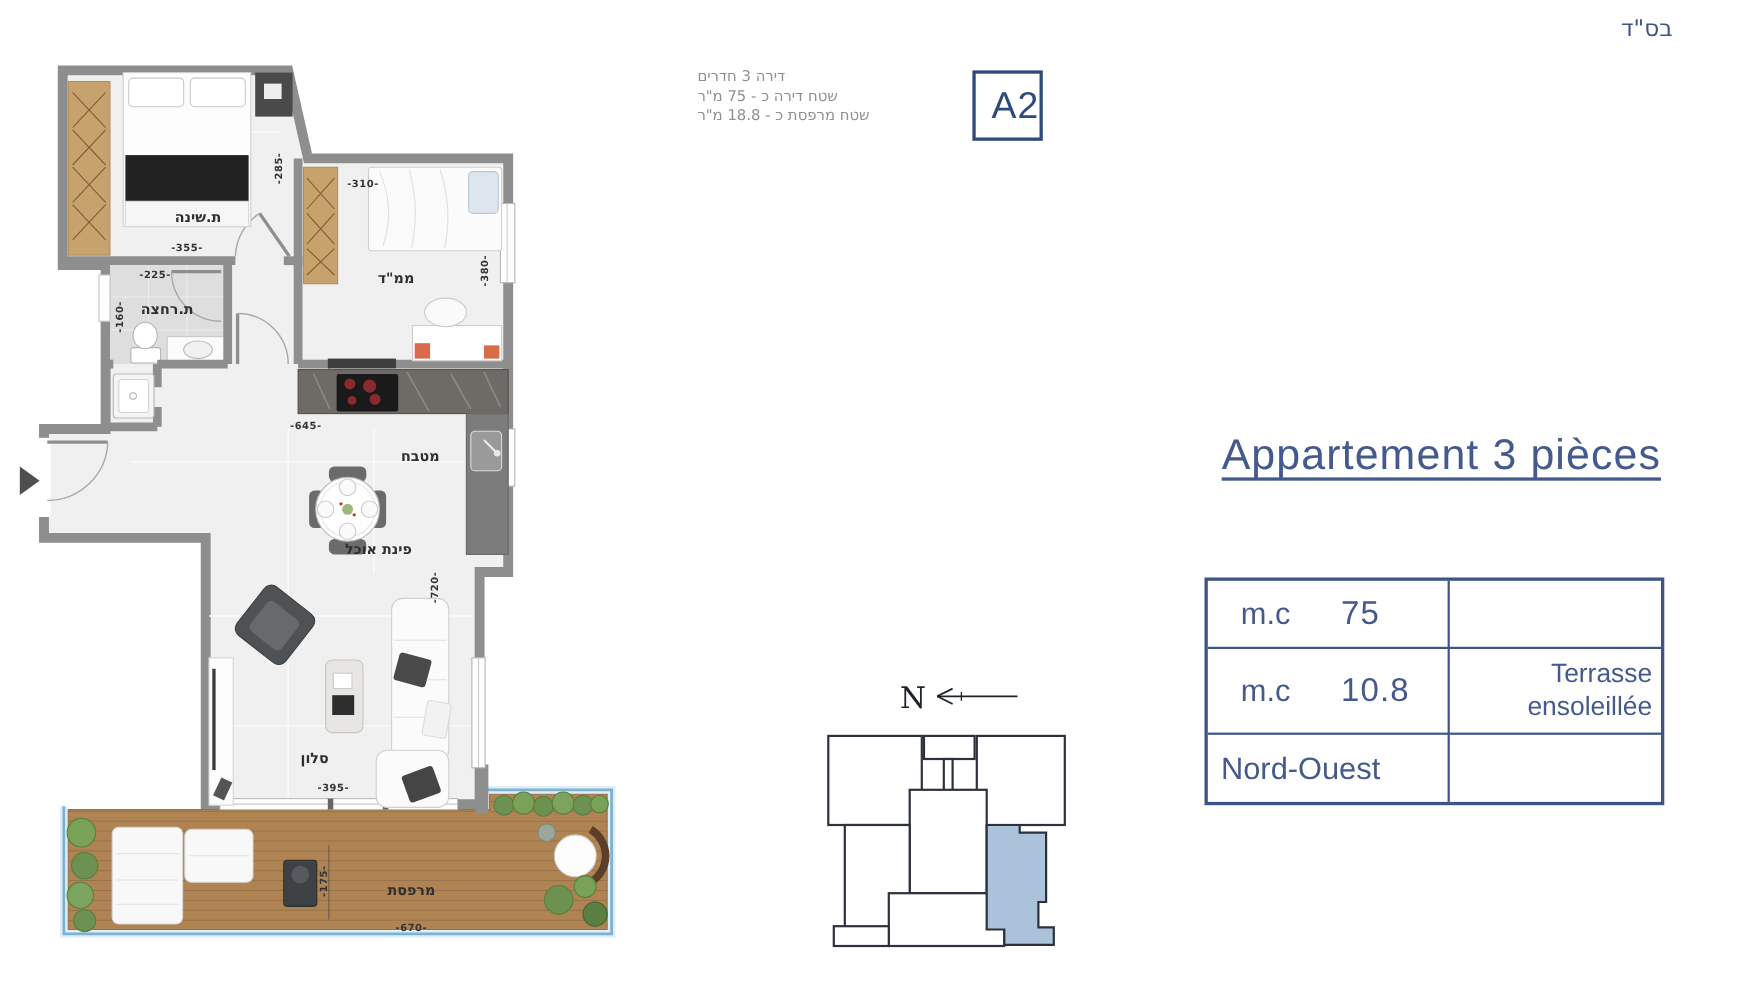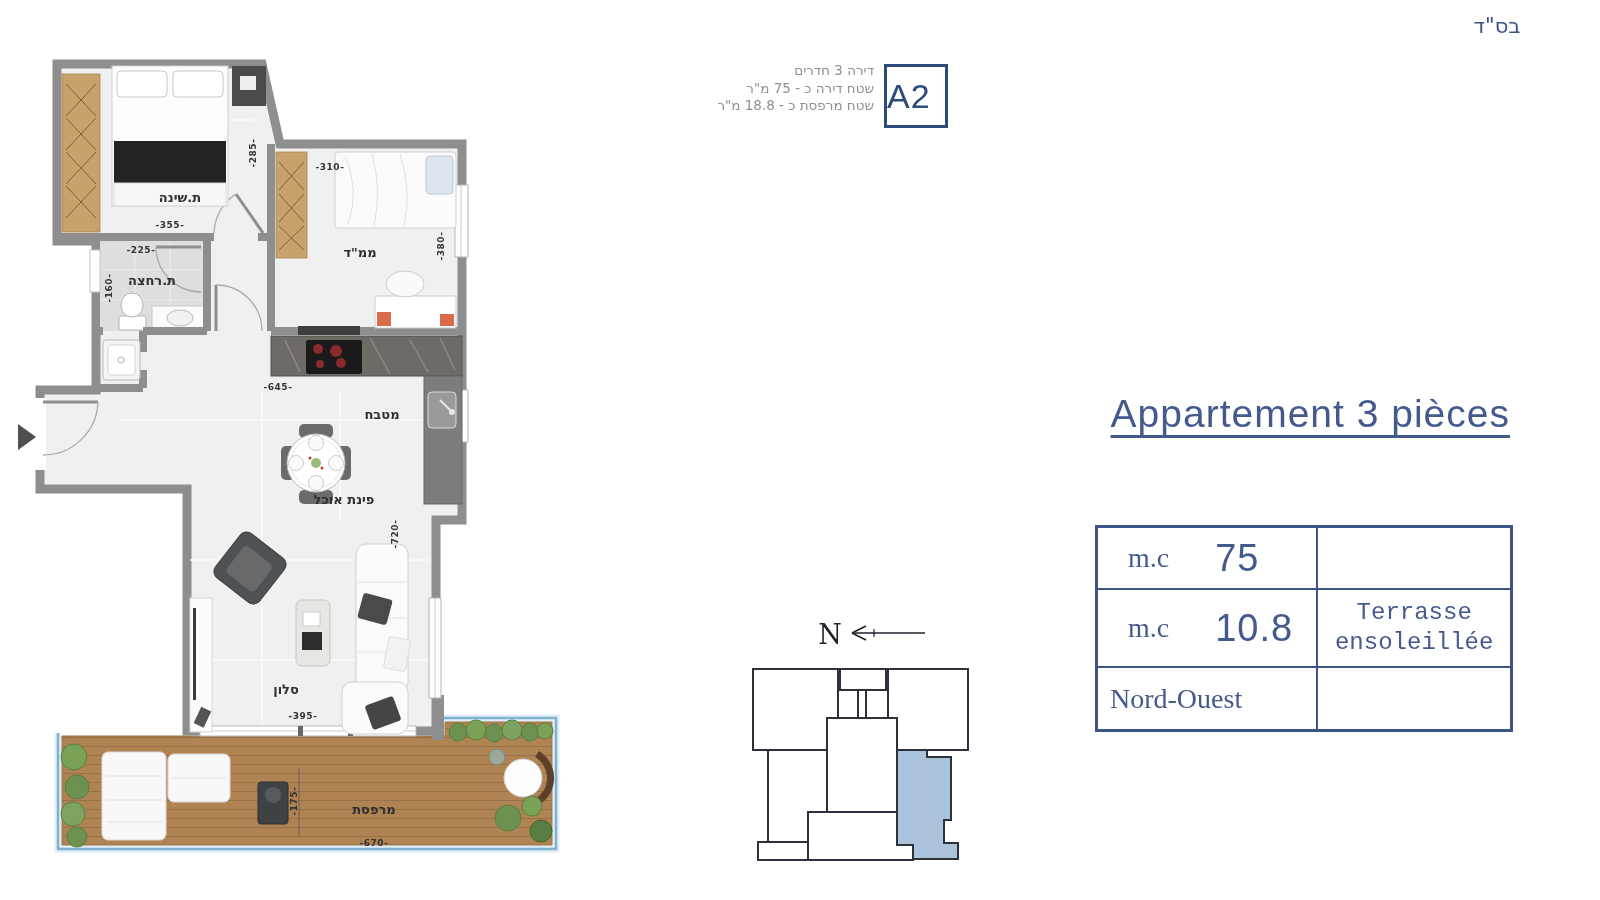--- a/index.html
+++ b/index.html
@@ -2,42 +2,42 @@
 <html><head>
 <meta charset="utf-8">
 <style>
   html,body{margin:0;padding:0;background:#ffffff;}
   body{font-family:"Liberation Sans",sans-serif;}
   .canvas{position:relative;width:1600px;height:900px;background:#fff;overflow:hidden;}
 
   .bsd{position:absolute;left:1462px;top:14px;width:70px;text-align:center;
        font-family:"DejaVu Sans",sans-serif;font-size:21px;color:#3e5489;}
 
-  .info-block{position:absolute;right:726px;top:62px;width:240px;direction:rtl;text-align:right;
+  .info-block{position:absolute;right:726px;top:62px;width:240px;direction:rtl;text-align:left;
        font-family:"DejaVu Sans",sans-serif;font-size:13.5px;line-height:17.5px;color:#8f9094;}
 
   .unit-box{position:absolute;left:884px;top:64px;width:58px;height:58px;border:3px solid #2e4a7a;
-       display:flex;align-items:center;justify-content:flex-start;
+       display:flex;align-items:center;justify-content:flex-end;
        font-size:34px;color:#2e4a7a;letter-spacing:1px;}
 
   .main-title{position:absolute;left:1030px;top:392px;width:480px;text-align:right;
        font-size:39px;color:#44598d;font-weight:400;letter-spacing:1px;
        text-decoration:underline;text-underline-offset:8px;text-decoration-thickness:2.5px;}
 
   .spec-table{position:absolute;left:1095px;top:525px;width:418px;height:207px;
        border:3px solid #3e5489;box-sizing:border-box;display:grid;
        grid-template-columns:53.5% 46.5%;grid-template-rows:62px 78px 61px;color:#44598d;}
   .spec-cell{border-right:2.5px solid #3e5489;border-bottom:2.5px solid #3e5489;
        display:flex;align-items:center;box-sizing:border-box;}
   .spec-cell.last-col{border-right:none;}
   .spec-cell.last-row{border-bottom:none;text-align:center;}
-  .spec-label{font-size:28px;padding-left:30px;font-family:Liberation Serif, serif;}
+  .spec-label{font-size:28px;padding-left:30px;}
   .spec-label.wide{padding-left:12px;}
-  .spec-value{font-size:38px;margin-left:46px;letter-spacing:1px;}
-  .spec-note{font-size:24px;width:100%;text-align:center;line-height:30px;padding:0 8px;font-family:Liberation Mono, monospace;}
+  .spec-value{font-size:30px;margin-left:46px;letter-spacing:1px;}
+  .spec-note{font-size:24px;width:100%;text-align:right;line-height:30px;padding:0 8px;}
 
   svg text{font-family:"DejaVu Sans",sans-serif;}
   .room-label{font-size:13px;font-weight:700;fill:#2f2f2f;}
   .dim-label{font-size:9px;font-weight:700;fill:#333;letter-spacing:0.5px;}
   .north-n{font-family:"DejaVu Serif",serif;font-size:27px;fill:#1d222b;}
 </style>
 </head>
 <body>
 
 <div class="canvas">

